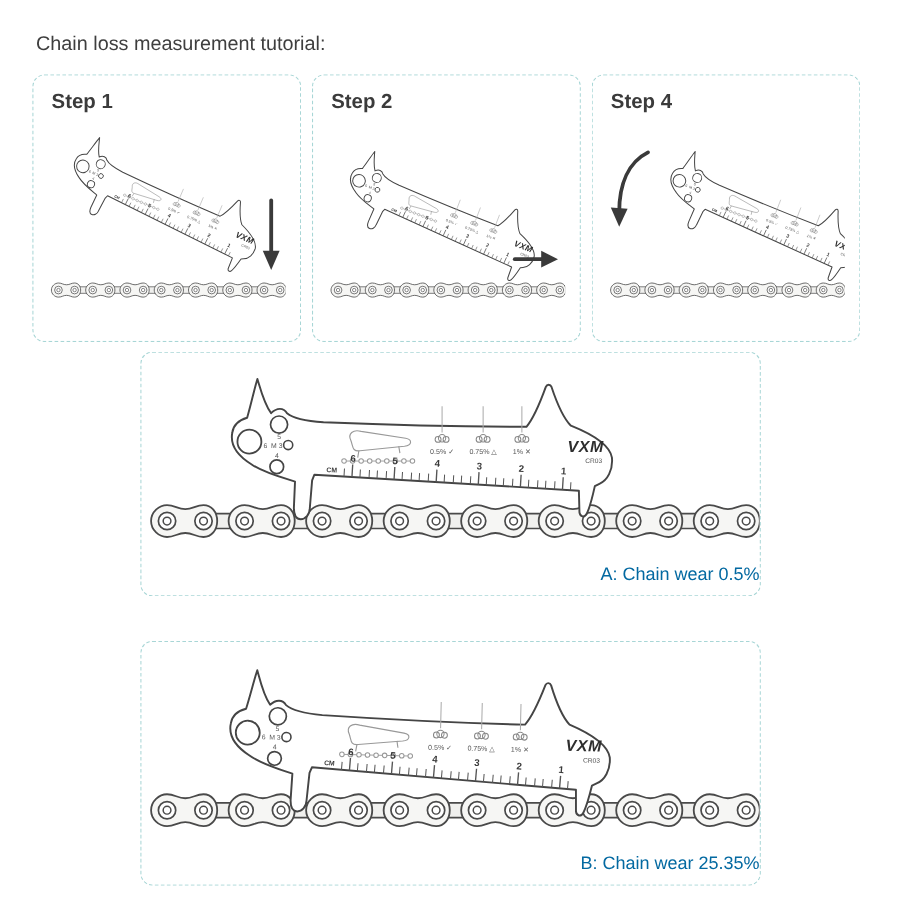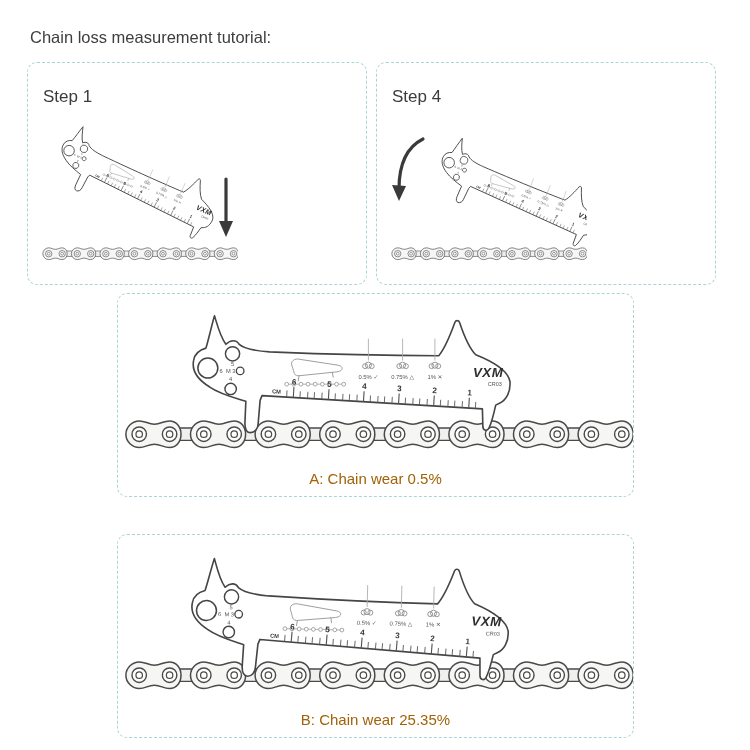--- a/index.html
+++ b/index.html
@@ -2,27 +2,27 @@
 <html><head>
 <meta charset="utf-8">
 <style>
   html,body{margin:0;padding:0;background:#fff;}
   .page{position:relative;width:750px;height:750px;background:#fff;overflow:hidden;
         font-family:"Liberation Sans",sans-serif;}
   .title{position:absolute;left:30px;top:28px;font-size:16.5px;font-weight:500;color:#3e3e3e;}
   .steps-row{position:absolute;left:27px;top:62px;width:689px;height:223px;display:flex;gap:9px;}
   .step-card{flex:1;border:1px dashed #a8d6d6;border-radius:10px;box-sizing:border-box;
              padding:10px 12px;background:#fff;}
-  .step-label{font-size:17px;font-weight:400;color:#3b3b3b;margin:14px 0 2px 3px;}
+  .step-label{font-size:17px;font-weight:700;color:#3b3b3b;margin:2px 0 2px 3px;}
   .panel{position:absolute;left:117px;width:517px;height:204px;border:1px dashed #a8d6d6;
          border-radius:10px;box-sizing:border-box;background:#fff;}
   .panel-a{top:293px;}
   .panel-b{top:534px;}
-  .caption{position:absolute;bottom:9px;left:0;width:100%;text-align:center;
-           font-size:15px;color:#a16207;margin-top:21px;}
+  .caption{position:absolute;bottom:9px;left:0;width:100%;text-align:right;
+           font-size:15px;color:#0369a1;margin-top:21px;}
   svg{display:block;}
   .line{stroke:#454545;fill:#fff;}
   text{user-select:none;}
 </style>
 </head>
 <body>
 
 <svg width="0" height="0" style="position:absolute" aria-hidden="true">
   <defs>
 
@@ -156,20 +156,31 @@
       <svg width="198" height="176" viewBox="0 0 198 176">
         <use href="#chain7" transform="translate(2,138) scale(0.42)"></use>
         <use href="#tool-sym" transform="translate(30,10) rotate(23) scale(0.5)"></use>
         <g>
           <line x1="186" y1="70" x2="186" y2="114" stroke="#3a3a3a" stroke-width="3.2" stroke-linecap="round"></line>
           <polygon points="179,112 193,112 186,128" fill="#3a3a3a"></polygon>
         </g>
       </svg>
     </div>
 
+    <div class="step-card">
+      <div class="step-label">Step 2</div>
+      <svg width="198" height="176" viewBox="0 0 198 176">
+        <use href="#chain7" transform="translate(2,138) scale(0.42)"></use>
+        <use href="#tool-sym" transform="translate(26,22) rotate(21) scale(0.5)"></use>
+        <g>
+          <line x1="156" y1="119" x2="180" y2="119" stroke="#3a3a3a" stroke-width="3.2" stroke-linecap="round"></line>
+          <polygon points="178,112 178,126 192,119" fill="#3a3a3a"></polygon>
+        </g>
+      </svg>
+    </div>
 
     <div class="step-card">
       <div class="step-label">Step 4</div>
       <svg width="198" height="176" viewBox="0 0 198 176">
         <use href="#chain7" transform="translate(2,138) scale(0.42)"></use>
         <use href="#tool-sym" transform="translate(60,22) rotate(21) scale(0.5)"></use>
         <g>
           <path d="M34,30 C18,38 10,56 10,80" fill="none" stroke="#3a3a3a" stroke-width="3.2" stroke-linecap="round"></path>
           <polygon points="3,76 17,77 10,92" fill="#3a3a3a"></polygon>
         </g>

